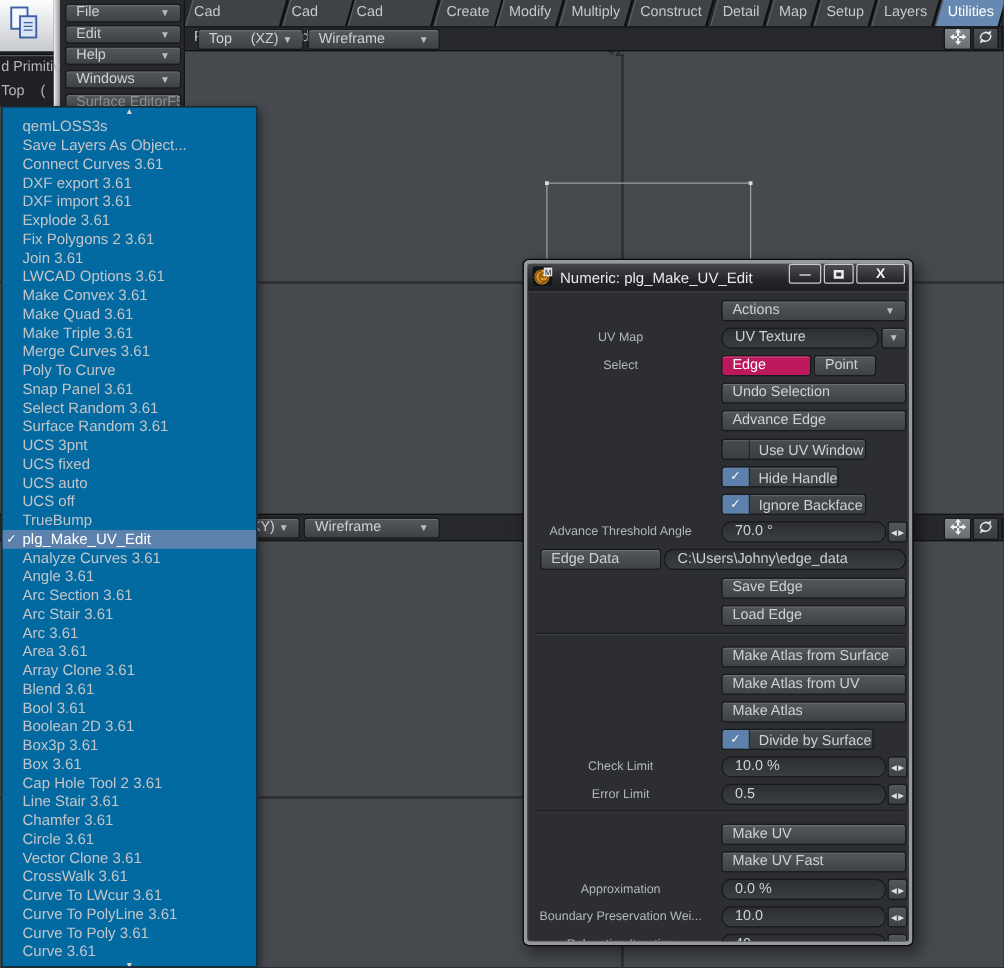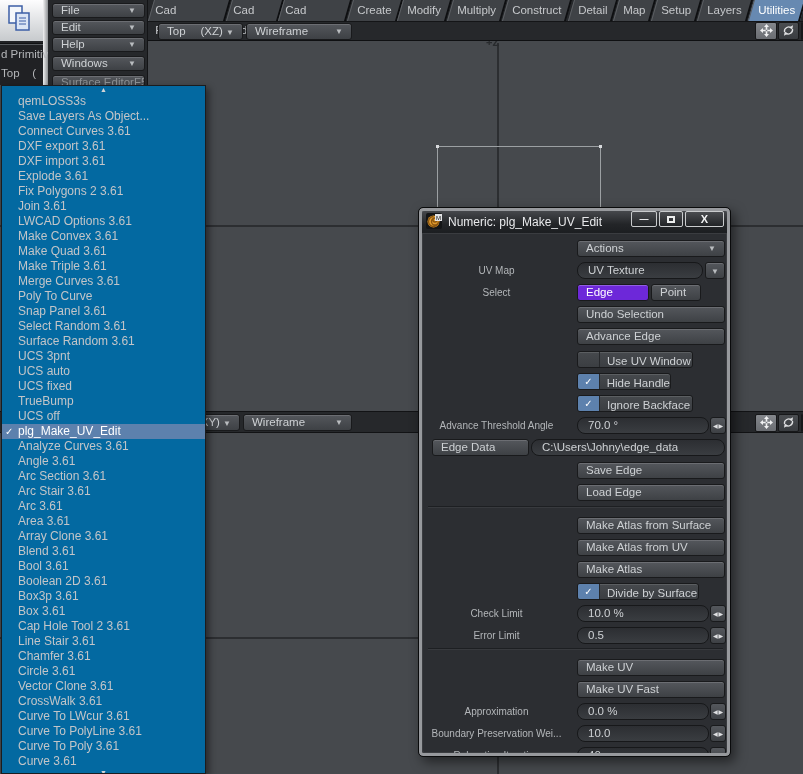--- a/index.html
+++ b/index.html
@@ -4,21 +4,21 @@
 <style>
   *{margin:0;padding:0;box-sizing:border-box}
   html,body{background:#1a1b1d}
   #screen{position:relative;width:803px;height:774px;background:#46494d;overflow:hidden;
           font-family:"Liberation Sans",sans-serif;color:#c6c8cb;font-size:11.5px}
 
   
   .btn{position:absolute;height:17px;line-height:15px;padding:0 8px;font-size:11.5px;color:#ced1d4;
        background:linear-gradient(#54575c,#3e4145);border:1px solid #191a1c;border-radius:3px;
        box-shadow:inset 0 1px 0 rgba(255,255,255,.14);white-space:nowrap;overflow:hidden}
-  .btn.selected{background:#6d28d9;color:#fff;box-shadow:inset 0 1px 0 rgba(255,255,255,.25)}
+  .btn.selected{background:#be185d;color:#fff;box-shadow:inset 0 1px 0 rgba(255,255,255,.25)}
   .combo{display:flex;justify-content:space-between;align-items:center}
   .arr{font-size:8px;color:#b9bcbf;line-height:1}
   .field{position:absolute;height:17px;line-height:15px;padding:0 10px;font-size:11.5px;color:#ced1d4;
          background:linear-gradient(#2c2e32,#3a3d41);border:1px solid #17181a;border-radius:8px;
          white-space:nowrap;overflow:hidden}
   .stepper{position:absolute;width:16px;height:17px;background:linear-gradient(#54575c,#3e4145);
            border:1px solid #191a1c;border-radius:3px;display:flex;align-items:center;justify-content:center;
            font-size:6px;color:#dfe0e2;gap:1px}
   .lbl{position:absolute;left:0;width:149px;height:17px;line-height:17px;text-align:center;
        color:#b3b6b9;font-size:10px;white-space:nowrap}
@@ -297,33 +297,33 @@
         <div class="menu-item">
           <span class="mi-check"></span>
           <span class="mi-label">Surface Random 3.61</span>
         </div>
         <div class="menu-item">
           <span class="mi-check"></span>
           <span class="mi-label">UCS 3pnt</span>
         </div>
         <div class="menu-item">
           <span class="mi-check"></span>
+          <span class="mi-label">UCS fixed</span>
+        </div>
+        <div class="menu-item">
+          <span class="mi-check"></span>
           <span class="mi-label">UCS auto</span>
         </div>
         <div class="menu-item">
           <span class="mi-check"></span>
-          <span class="mi-label">UCS fixed</span>
+          <span class="mi-label">UCS off</span>
         </div>
         <div class="menu-item">
           <span class="mi-check"></span>
           <span class="mi-label">TrueBump</span>
-        </div>
-        <div class="menu-item">
-          <span class="mi-check"></span>
-          <span class="mi-label">UCS off</span>
         </div>
         <div class="menu-item selected">
           <span class="mi-check">✓</span>
           <span class="mi-label">plg_Make_UV_Edit</span>
         </div>
         <div class="menu-item">
           <span class="mi-check"></span>
           <span class="mi-label">Analyze Curves 3.61</span>
         </div>
         <div class="menu-item">

